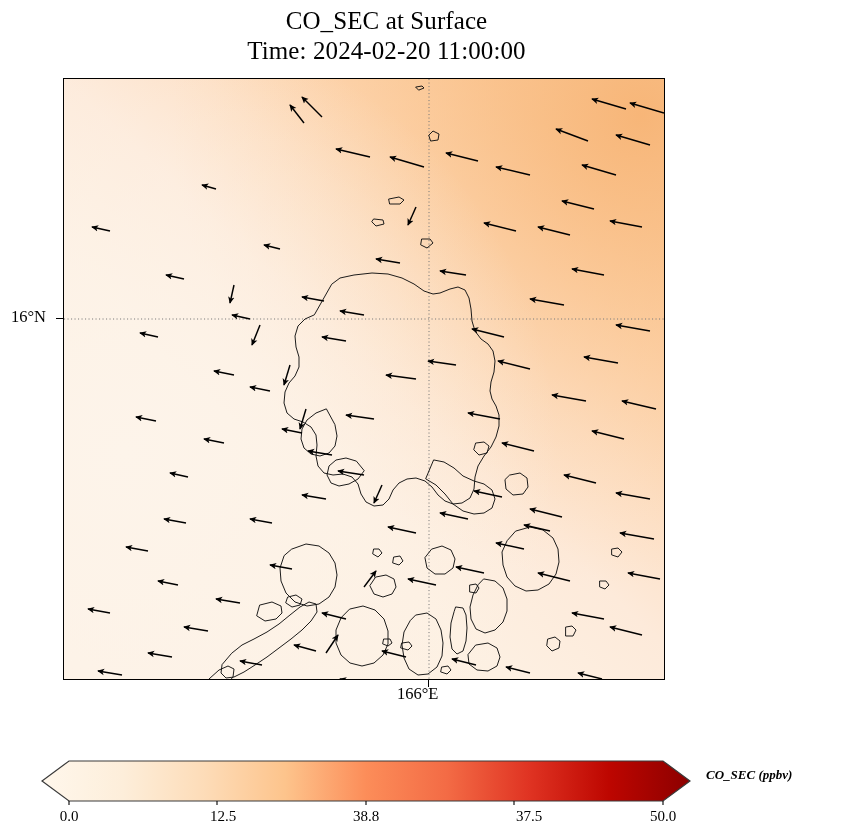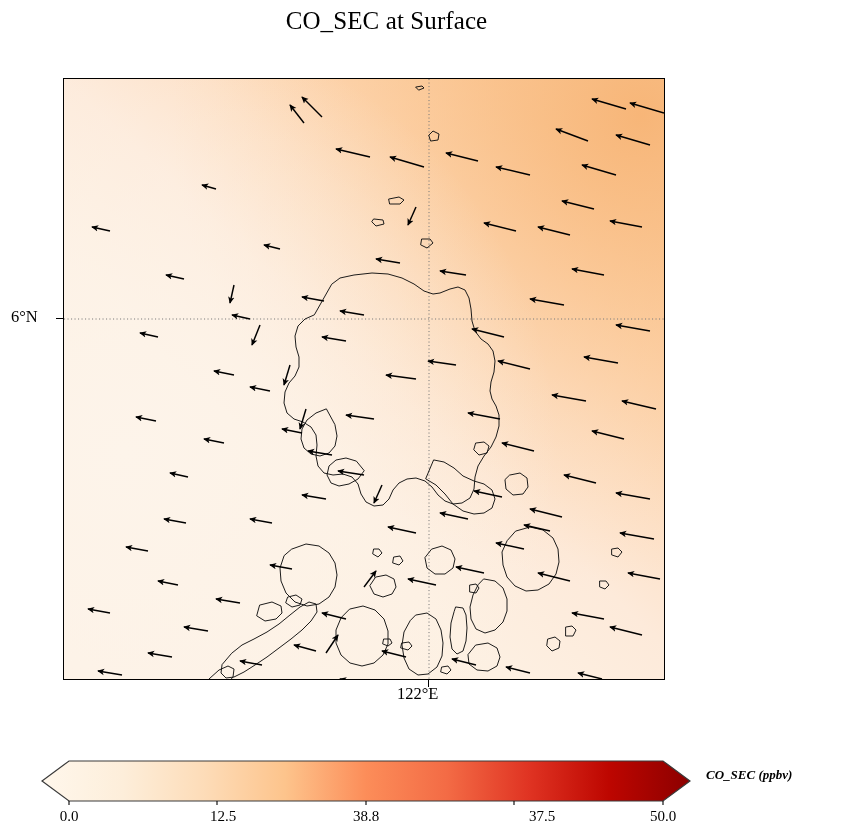--- a/index.html
+++ b/index.html
@@ -94,20 +94,21 @@
     font-weight: bold;
     font-style: italic;
     white-space: nowrap;
   }
 </style>
 </head>
 <body>
 
 <div id="figure-title">
   <div class="tline">CO_SEC at Surface</div>
+  <div class="tline">Time: 2024-02-20 11:00:00</div>
 </div>
 
 <div id="map-axes">
   <svg width="602" height="602" viewBox="0 0 602 602">
     <defs>
 
       <linearGradient id="coField" x1="0.06" y1="1.0" x2="1.0" y2="0.0">
         <stop offset="0.00" stop-color="#fdf2e6"></stop>
         <stop offset="0.34" stop-color="#fdf0e2"></stop>
         <stop offset="0.50" stop-color="#fdeada"></stop>
@@ -341,22 +342,22 @@
       <line x1="352" y1="128" x2="344" y2="146"></line>
       <line x1="318" y1="406" x2="310" y2="424"></line>
       <line x1="262" y1="574" x2="274" y2="556"></line>
       <line x1="300" y1="508" x2="312" y2="492"></line>
     </g>
   </svg>
 </div>
 
 <div id="ytick-mark" class="tick-mark"></div>
 <div id="xtick-mark" class="tick-mark"></div>
-<div id="ylabel-16n" class="tick-label">6°N</div>
-<div id="xlabel-122e" class="tick-label">122°E</div>
+<div id="ylabel-16n" class="tick-label">16°N</div>
+<div id="xlabel-122e" class="tick-label">166°E</div>
 
 <div id="colorbar-wrap">
   <svg width="654" height="48" viewBox="0 0 654 48">
     <defs>
       <linearGradient id="cbGrad" x1="0" y1="0" x2="1" y2="0">
         <stop offset="0.000" stop-color="#fff7ec"></stop>
         <stop offset="0.125" stop-color="#fdeeda"></stop>
         <stop offset="0.250" stop-color="#fddcb8"></stop>
         <stop offset="0.375" stop-color="#fdc48c"></stop>
         <stop offset="0.500" stop-color="#fc8d59"></stop>
@@ -376,17 +377,17 @@
       <line x1="477" y1="44" x2="477" y2="50"></line>
       <line x1="626" y1="44" x2="626" y2="50"></line>
     </g>
   </svg>
 </div>
 
 <div id="colorbar-ticklabels">
   <span style="left:69px;">0.0</span>
   <span style="left:217px;margin-left:6px;">12.5</span>
   <span style="left:366px;">38.8</span>
-  <span style="left:542px;text-align:center;">37.5</span>
+  <span style="left:529px;text-align:center;">37.5</span>
   <span style="left:663px;">50.0</span>
 </div>
 
 <div id="colorbar-label">CO_SEC (ppbv)</div>
 
 </body></html>

